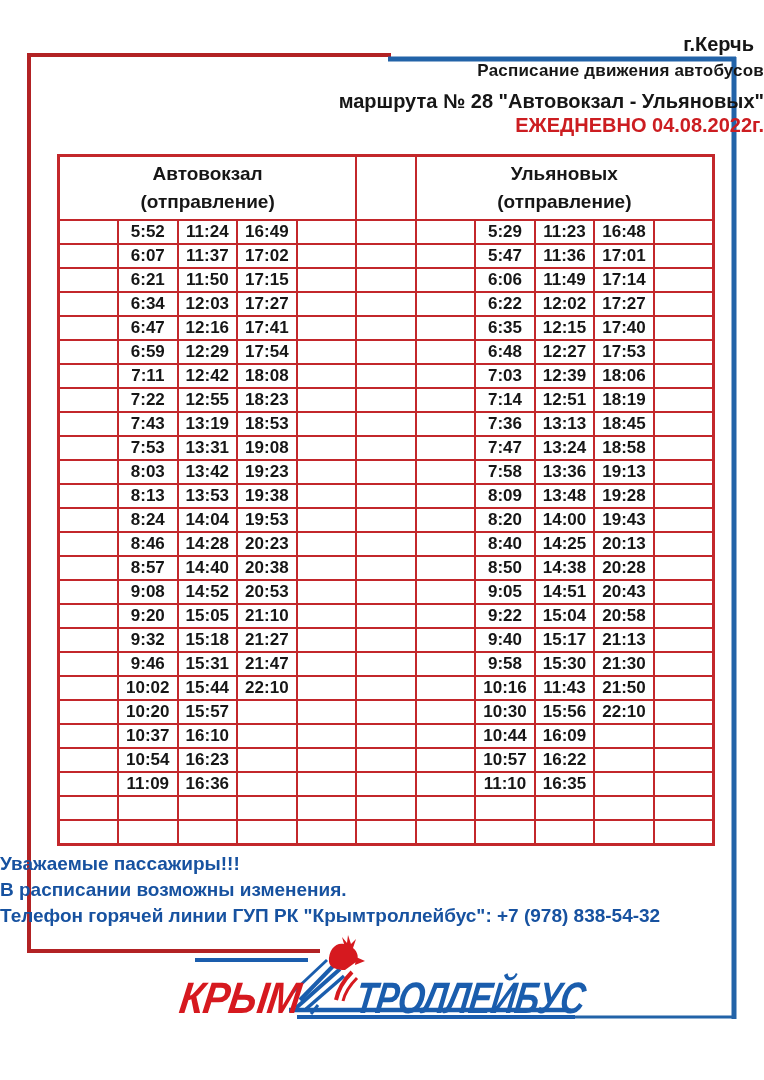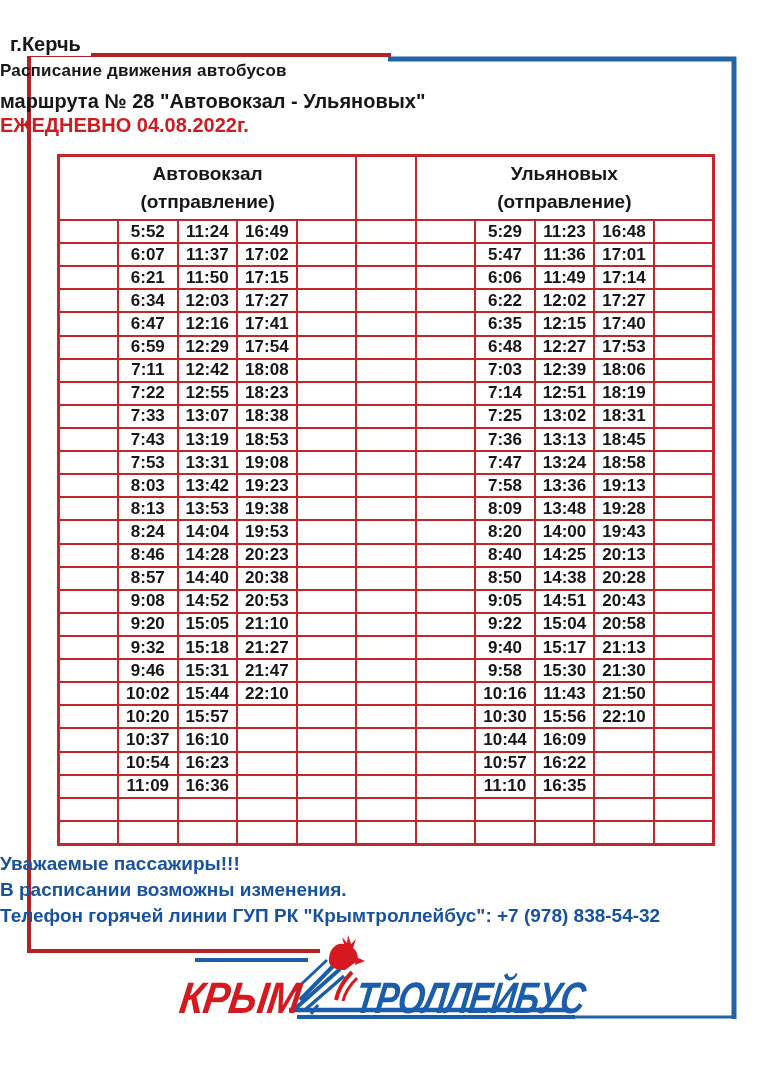--- a/index.html
+++ b/index.html
@@ -9,21 +9,21 @@
   }
   
   .frame-svg{position:absolute;left:0;top:0;width:764px;height:1080px;pointer-events:none;z-index:1;}
   .red-line{stroke:var(--frame-red);fill:none;}
   .blue-line{stroke:var(--frame-blue);fill:none;}
   .logo-blue-line{stroke:var(--logo-blue);fill:none;}
   .bird-blue{stroke:var(--logo-blue);fill:none;}
   .bird-red-fill{fill:var(--logo-red);stroke:none;}
   .bird-red{stroke:var(--logo-red);fill:none;}
   
-  .hdr{position:absolute;left:0;width:100%;text-align:left;z-index:2;line-height:1.15;}
+  .hdr{position:absolute;left:0;width:100%;text-align:right;z-index:2;line-height:1.15;}
   .city{top:33px;font-size:20px;}
   .city span{background:#ffffff;padding:0 10px;display:inline-block;}
   .title{top:61px;font-size:17px;letter-spacing:.2px;}
   .subtitle{top:90px;font-size:20px;}
   .daily{top:114px;font-size:20px;color:var(--accent-red);}
   
   .tbl-wrap{position:absolute;left:57px;top:154px;width:658px;height:692px;z-index:2;border-radius:12px;}
   table{width:100%;height:100%;border-collapse:collapse;table-layout:fixed;}
   td{border:2px solid var(--grid-red);padding:0;text-align:center;vertical-align:middle;
      font-size:17px;font-weight:bold;color:var(--time-black);overflow:hidden;white-space:nowrap;}
@@ -193,33 +193,20 @@
             <td></td>
             <td></td>
             <td></td>
             <td>7:14</td>
             <td>12:51</td>
             <td>18:19</td>
             <td></td>
           </tr>
           <tr>
             <td></td>
-            <td>7:33</td>
-            <td>13:07</td>
-            <td>18:38</td>
-            <td></td>
-            <td></td>
-            <td></td>
-            <td>7:25</td>
-            <td>13:02</td>
-            <td>18:31</td>
-            <td></td>
-          </tr>
-          <tr>
-            <td></td>
             <td>7:43</td>
             <td>13:19</td>
             <td>18:53</td>
             <td></td>
             <td></td>
             <td></td>
             <td>7:36</td>
             <td>13:13</td>
             <td>18:45</td>
             <td></td>

